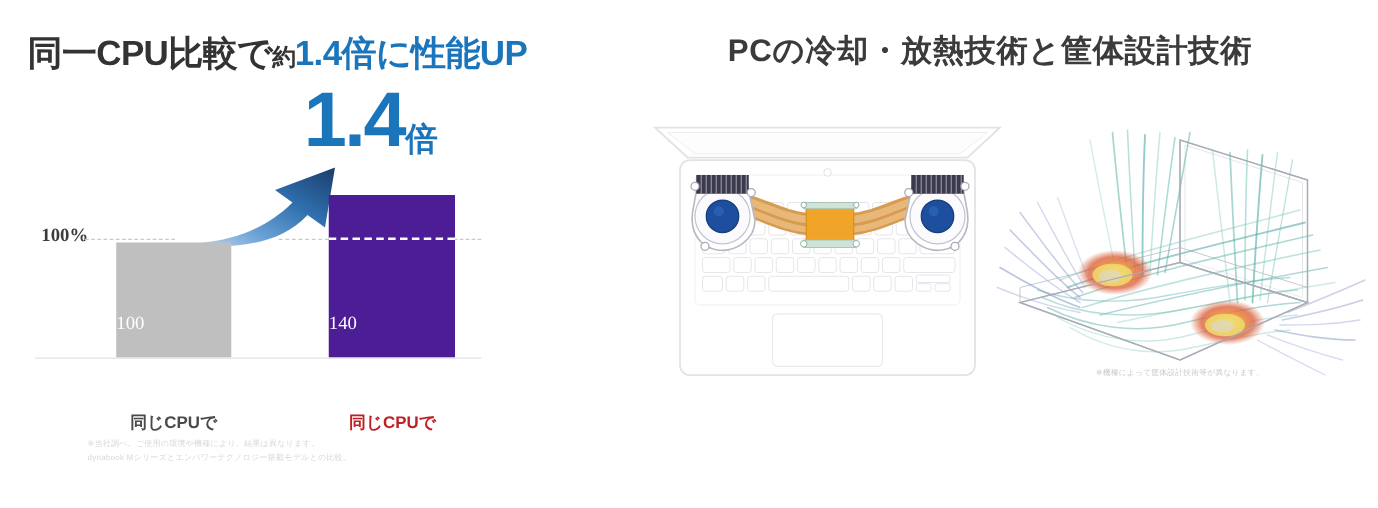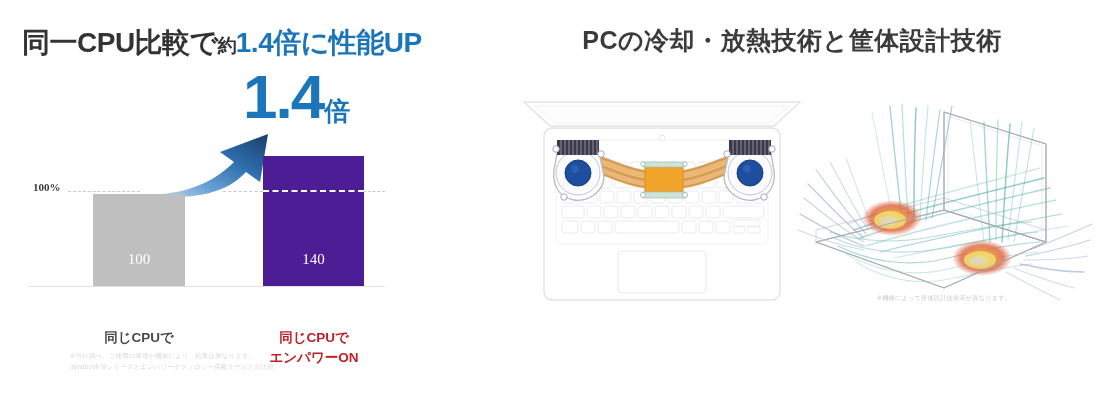--- a/index.html
+++ b/index.html
@@ -70,21 +70,21 @@
 
   
   .chart {
     position: absolute;
     left: 0; top: 0;
     width: 470px; height: 406px;
   }
   .axis-label-100 {
     position: absolute;
     left: 33px; top: 181px;
-    font-size: 11px;
+    font-size: 15px;
     font-weight: 700;
     color: #3b3b3b;
     font-family: "Liberation Serif", "DejaVu Serif", serif;
   }
   .leader-line {
     position: absolute;
     left: 68px; top: 191px;
     width: 72px; height: 0;
     border-top: 1px dashed #c9c9c9;
   }
@@ -127,21 +127,21 @@
     left: 263px;
     top: 156px;
     width: 101px;
     height: 130px;
     background: #4c1d95;
   }
   .bar-value {
     position: absolute;
     left: 0; right: 0;
     bottom: 18px;
-    text-align: center;
+    text-align: left;
     color: #ffffff;
     font-size: 15px;
     font-weight: 400;
     font-family: "Liberation Serif", "DejaVu Serif", serif;
   }
   .arrow-wrap {
     position: absolute;
     left: 160px; top: 126px;
     width: 120px; height: 72px;
   }
@@ -256,21 +256,20 @@
       </div>
 
       <div class="dash-over-bar"></div>
       <div class="baseline"></div>
 
       <div class="cat-label cat-off">
         <div>同じCPUで</div>
       </div>
       <div class="cat-label cat-on">
         <div>同じCPUで</div>
-        <div>エンパワーON</div>
       </div>
 
     </div>
 
     <div class="footnote">
       <div>※当社調べ。ご使用の環境や機種により、結果は異なります。</div>
       <div>dynabook Mシリーズとエンパワーテクノロジー搭載モデルとの比較。</div>
     </div>
 
   </div>

